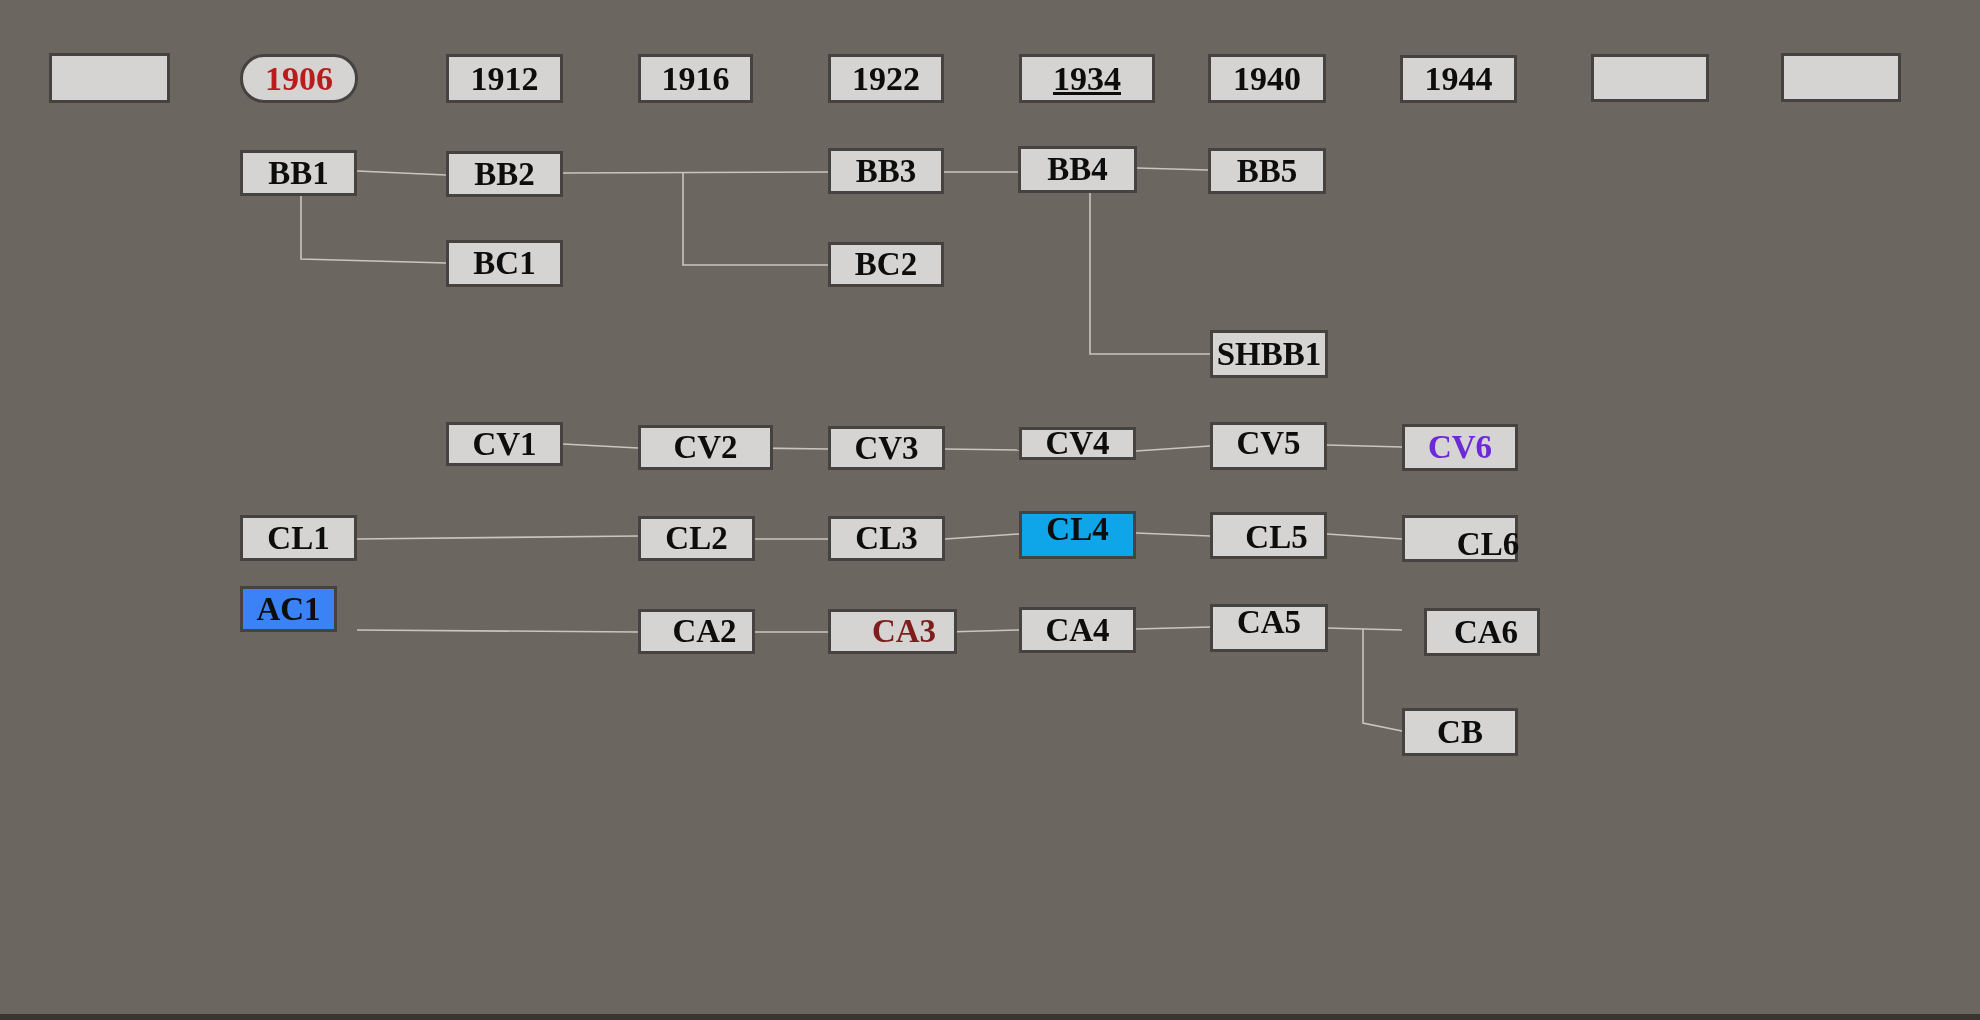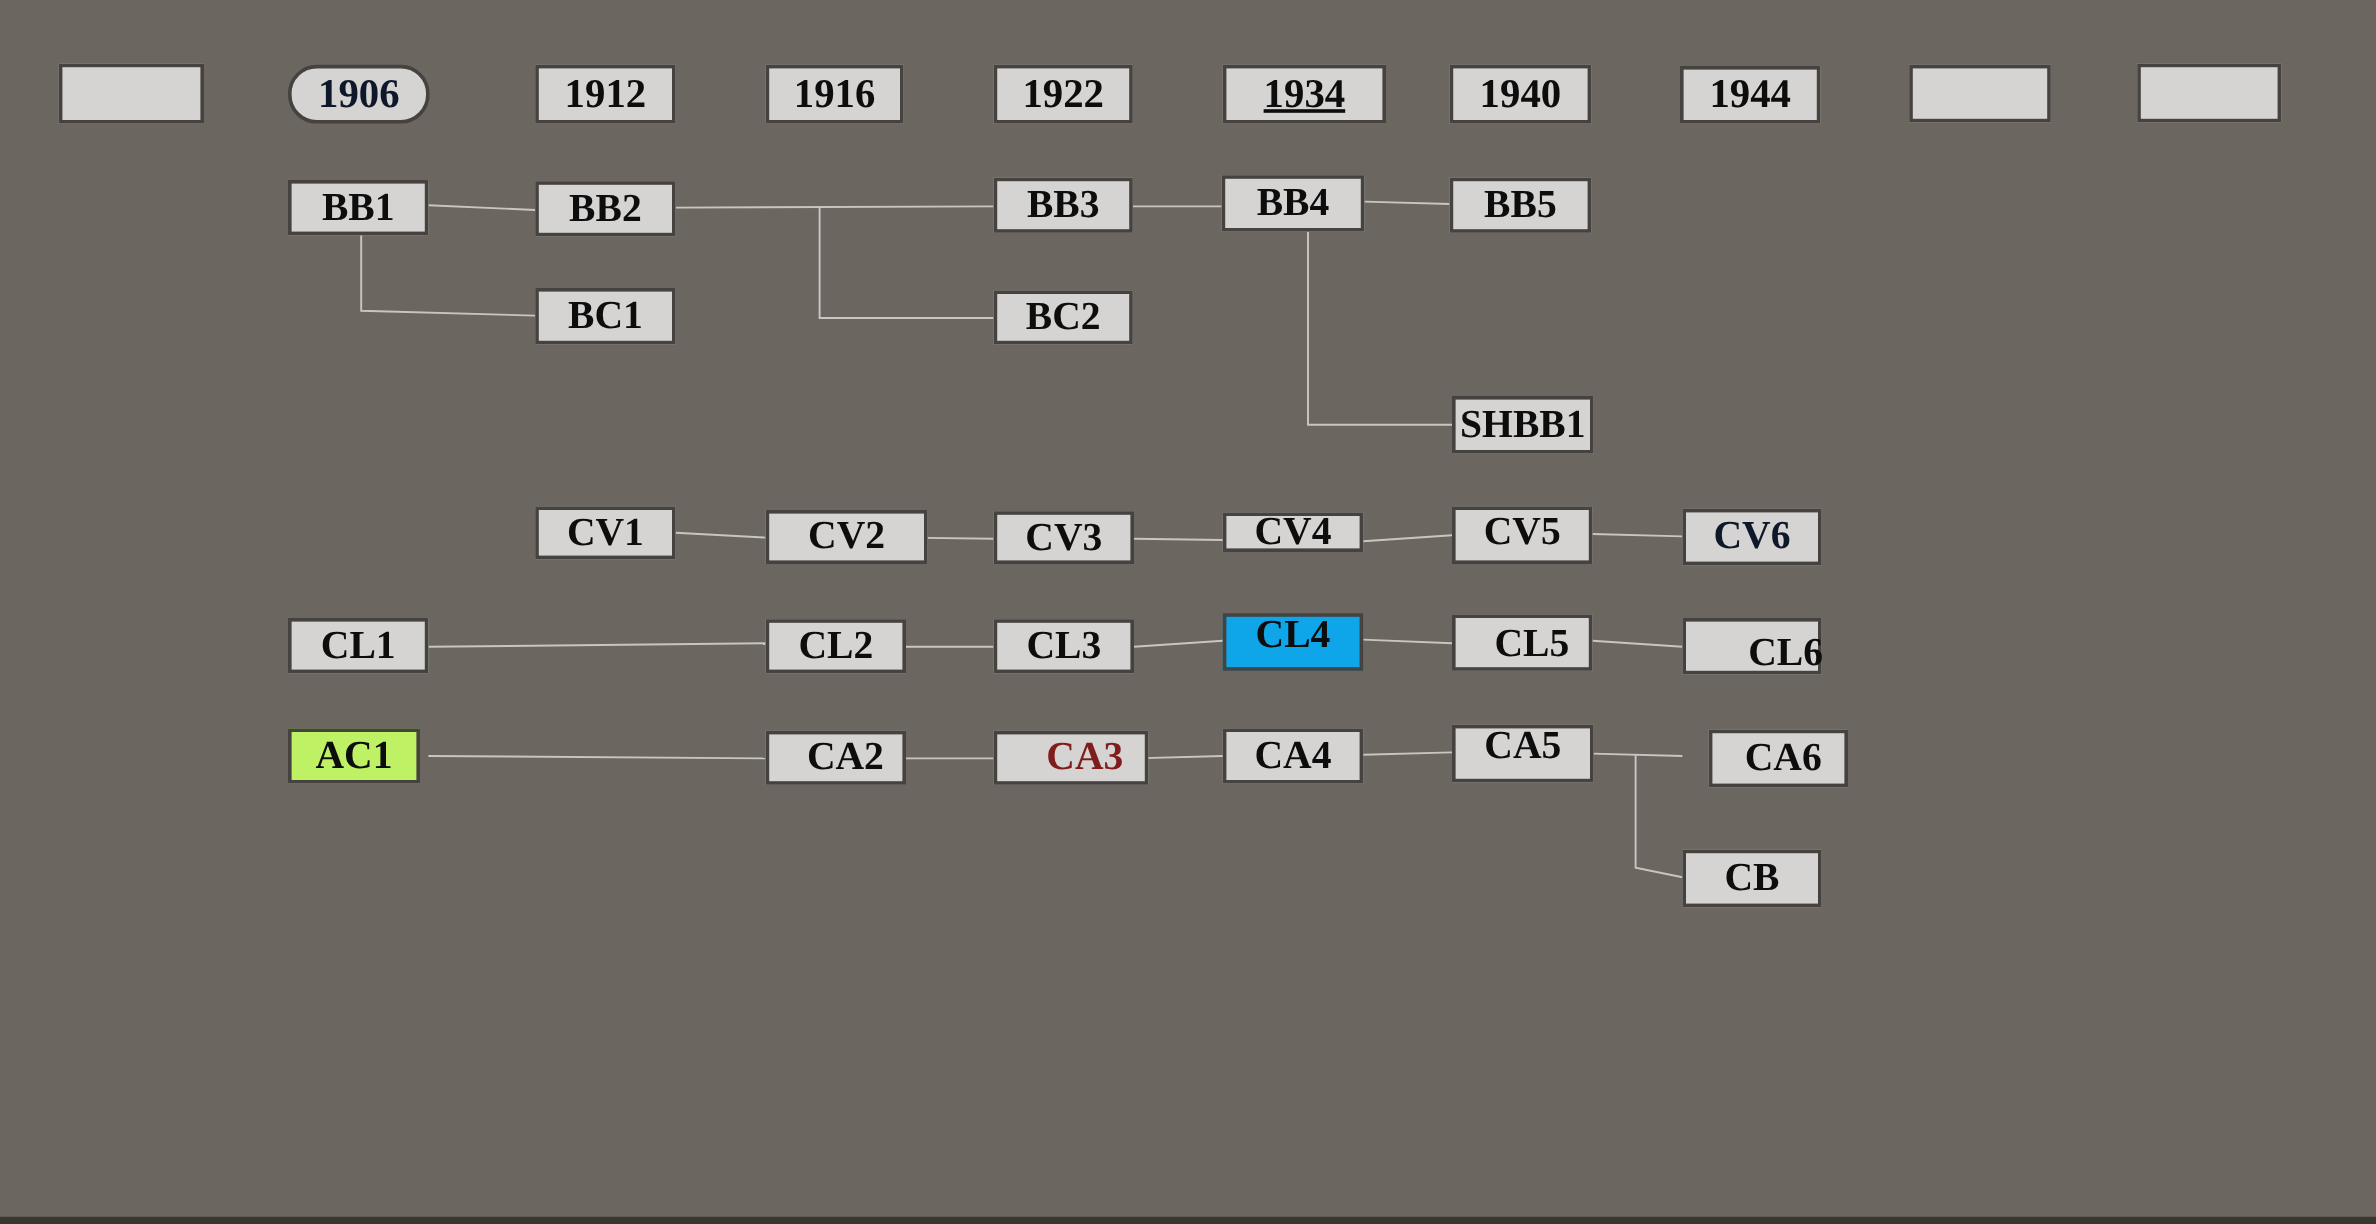--- a/index.html
+++ b/index.html
@@ -64,21 +64,21 @@
       <polyline points="755,632 828,632" fill="none" stroke="#c9c6bf" stroke-width="1.6"></polyline>
       <polyline points="945,632 1019,630" fill="none" stroke="#c9c6bf" stroke-width="1.6"></polyline>
       <polyline points="1136,629 1210,627" fill="none" stroke="#c9c6bf" stroke-width="1.6"></polyline>
       <polyline points="1327,628 1402,630" fill="none" stroke="#c9c6bf" stroke-width="1.6"></polyline>
       <polyline points="1363,629 1363,723 1402,731" fill="none" stroke="#c9c6bf" stroke-width="1.6"></polyline>
     </svg>
   <div id="bottom-bar" style="background: rgb(57, 54, 47);"></div>
 <div class="node year" style="left: 49px; top: 53px; width: 121px; height: 50px; background: rgb(213, 212, 210); border-color: rgb(69, 66, 64); color: rgb(13, 13, 13);">
       <span class="lbl"></span>
     </div>
-    <div class="node year" style="left: 240px; top: 54px; width: 118px; height: 49px; background: rgb(213, 212, 210); border-color: rgb(69, 66, 64); color: #0f172a; border-radius: 24px;">
+    <div class="node year" style="left: 240px; top: 54px; width: 118px; height: 49px; background: rgb(213, 212, 210); border-color: rgb(69, 66, 64); color: #b91c1c; border-radius: 24px;">
       <span class="lbl">1906</span>
     </div>
     <div class="node year" style="left: 446px; top: 54px; width: 117px; height: 49px; background: rgb(213, 212, 210); border-color: rgb(69, 66, 64); color: rgb(13, 13, 13);">
       <span class="lbl">1912</span>
     </div>
     <div class="node year" style="left: 638px; top: 54px; width: 115px; height: 49px; background: rgb(213, 212, 210); border-color: rgb(69, 66, 64); color: rgb(13, 13, 13);">
       <span class="lbl">1916</span>
     </div>
     <div class="node year" style="left: 828px; top: 54px; width: 116px; height: 49px; background: rgb(213, 212, 210); border-color: rgb(69, 66, 64); color: rgb(13, 13, 13);">
       <span class="lbl">1922</span>
@@ -130,42 +130,42 @@
     </div>
     <div class="node" style="left: 828px; top: 426px; width: 117px; height: 44px; background: rgb(213, 212, 210); border-color: rgb(69, 66, 64); color: rgb(13, 13, 13);">
       <span class="lbl">CV3</span>
     </div>
     <div class="node" style="left: 1019px; top: 427px; width: 117px; height: 33px; background: rgb(213, 212, 210); border-color: rgb(69, 66, 64); color: rgb(13, 13, 13);">
       <span class="lbl">CV4</span>
     </div>
     <div class="node" style="left: 1210px; top: 422px; width: 117px; height: 48px; background: rgb(213, 212, 210); border-color: rgb(69, 66, 64); color: rgb(13, 13, 13);">
       <span class="lbl" style="top: -3px;">CV5</span>
     </div>
-    <div class="node" style="left: 1402px; top: 424px; width: 116px; height: 47px; background: rgb(213, 212, 210); border-color: rgb(69, 66, 64); color: #0f172a;">
+    <div class="node" style="left: 1402px; top: 424px; width: 116px; height: 47px; background: rgb(213, 212, 210); border-color: rgb(69, 66, 64); color: #6d28d9;">
       <span class="lbl">CV6</span>
     </div>
     <div class="node" style="left: 240px; top: 515px; width: 117px; height: 46px; background: rgb(213, 212, 210); border-color: rgb(69, 66, 64); color: rgb(13, 13, 13);">
       <span class="lbl">CL1</span>
     </div>
     <div class="node" style="left: 638px; top: 516px; width: 117px; height: 45px; background: rgb(213, 212, 210); border-color: rgb(69, 66, 64); color: rgb(13, 13, 13);">
       <span class="lbl">CL2</span>
     </div>
     <div class="node" style="left: 828px; top: 516px; width: 117px; height: 45px; background: rgb(213, 212, 210); border-color: rgb(69, 66, 64); color: rgb(13, 13, 13);">
       <span class="lbl">CL3</span>
     </div>
     <div class="node" style="left: 1019px; top: 511px; width: 117px; height: 48px; background: #0ea5e9; border-color: rgb(69, 66, 64); color: rgb(13, 13, 13);">
       <span class="lbl" style="top: -6px;">CL4</span>
     </div>
     <div class="node" style="left: 1210px; top: 512px; width: 117px; height: 47px; background: rgb(213, 212, 210); border-color: rgb(69, 66, 64); color: rgb(13, 13, 13);">
       <span class="lbl" style="left: 8px; top: 2px;">CL5</span>
     </div>
     <div class="node" style="left: 1402px; top: 515px; width: 116px; height: 47px; background: rgb(213, 212, 210); border-color: rgb(69, 66, 64); color: rgb(13, 13, 13);">
       <span class="lbl" style="left: 6px; top: 6px; margin-left: 44px;">CL6</span>
     </div>
-    <div class="node" style="left: 240px; top: 607px; width: 110px; height: 46px; background: #bef264; border-color: rgb(69, 66, 64); color: rgb(13, 13, 13);">
+    <div class="node" style="left: 240px; top: 586px; width: 97px; height: 46px; background: #3b82f6; border-color: rgb(69, 66, 64); color: rgb(13, 13, 13);">
       <span class="lbl">AC1</span>
     </div>
     <div class="node" style="left: 638px; top: 609px; width: 117px; height: 45px; background: rgb(213, 212, 210); border-color: rgb(69, 66, 64); color: rgb(13, 13, 13);">
       <span class="lbl" style="left: 8px;">CA2</span>
     </div>
     <div class="node" style="left: 828px; top: 609px; width: 129px; height: 45px; background: rgb(213, 212, 210); border-color: rgb(69, 66, 64); color: #7f1d1d; padding-left: 23px;">
       <span class="lbl">CA3</span>
     </div>
     <div class="node" style="left: 1019px; top: 607px; width: 117px; height: 46px; background: rgb(213, 212, 210); border-color: rgb(69, 66, 64); color: rgb(13, 13, 13);">
       <span class="lbl">CA4</span>

